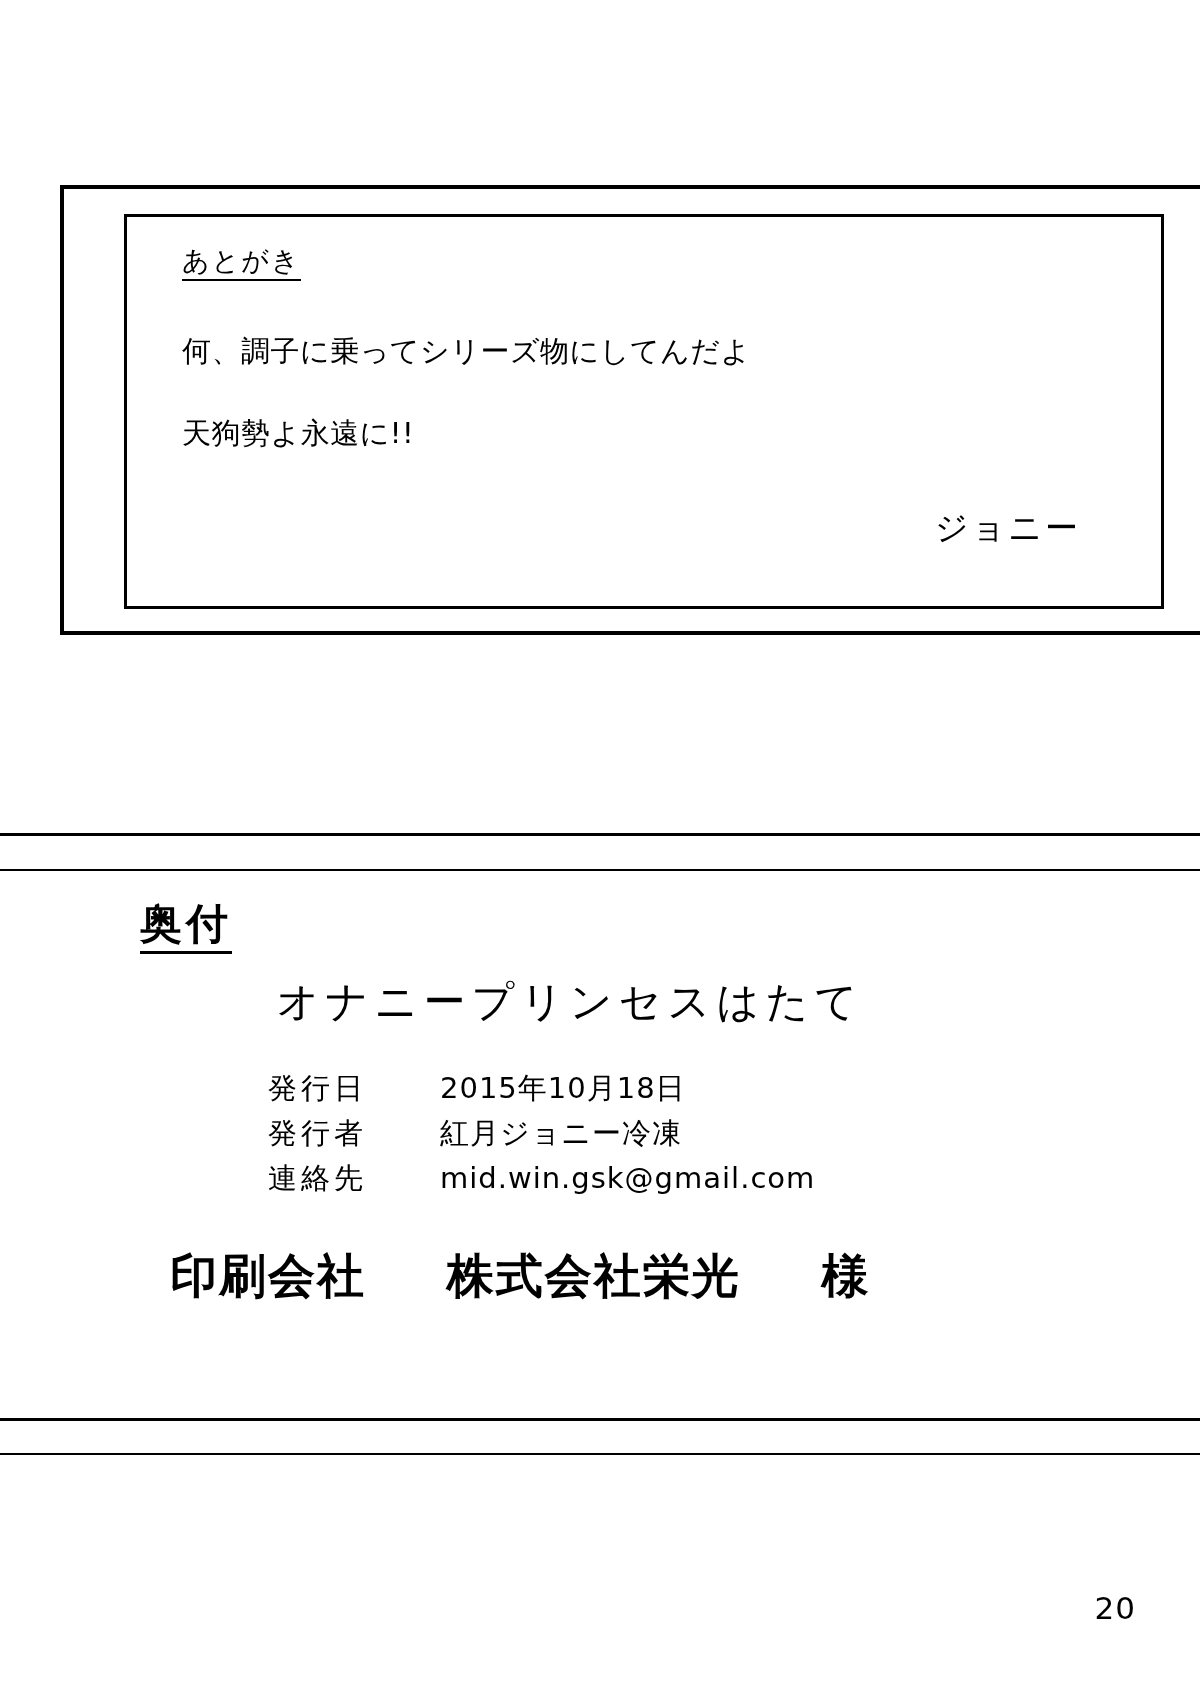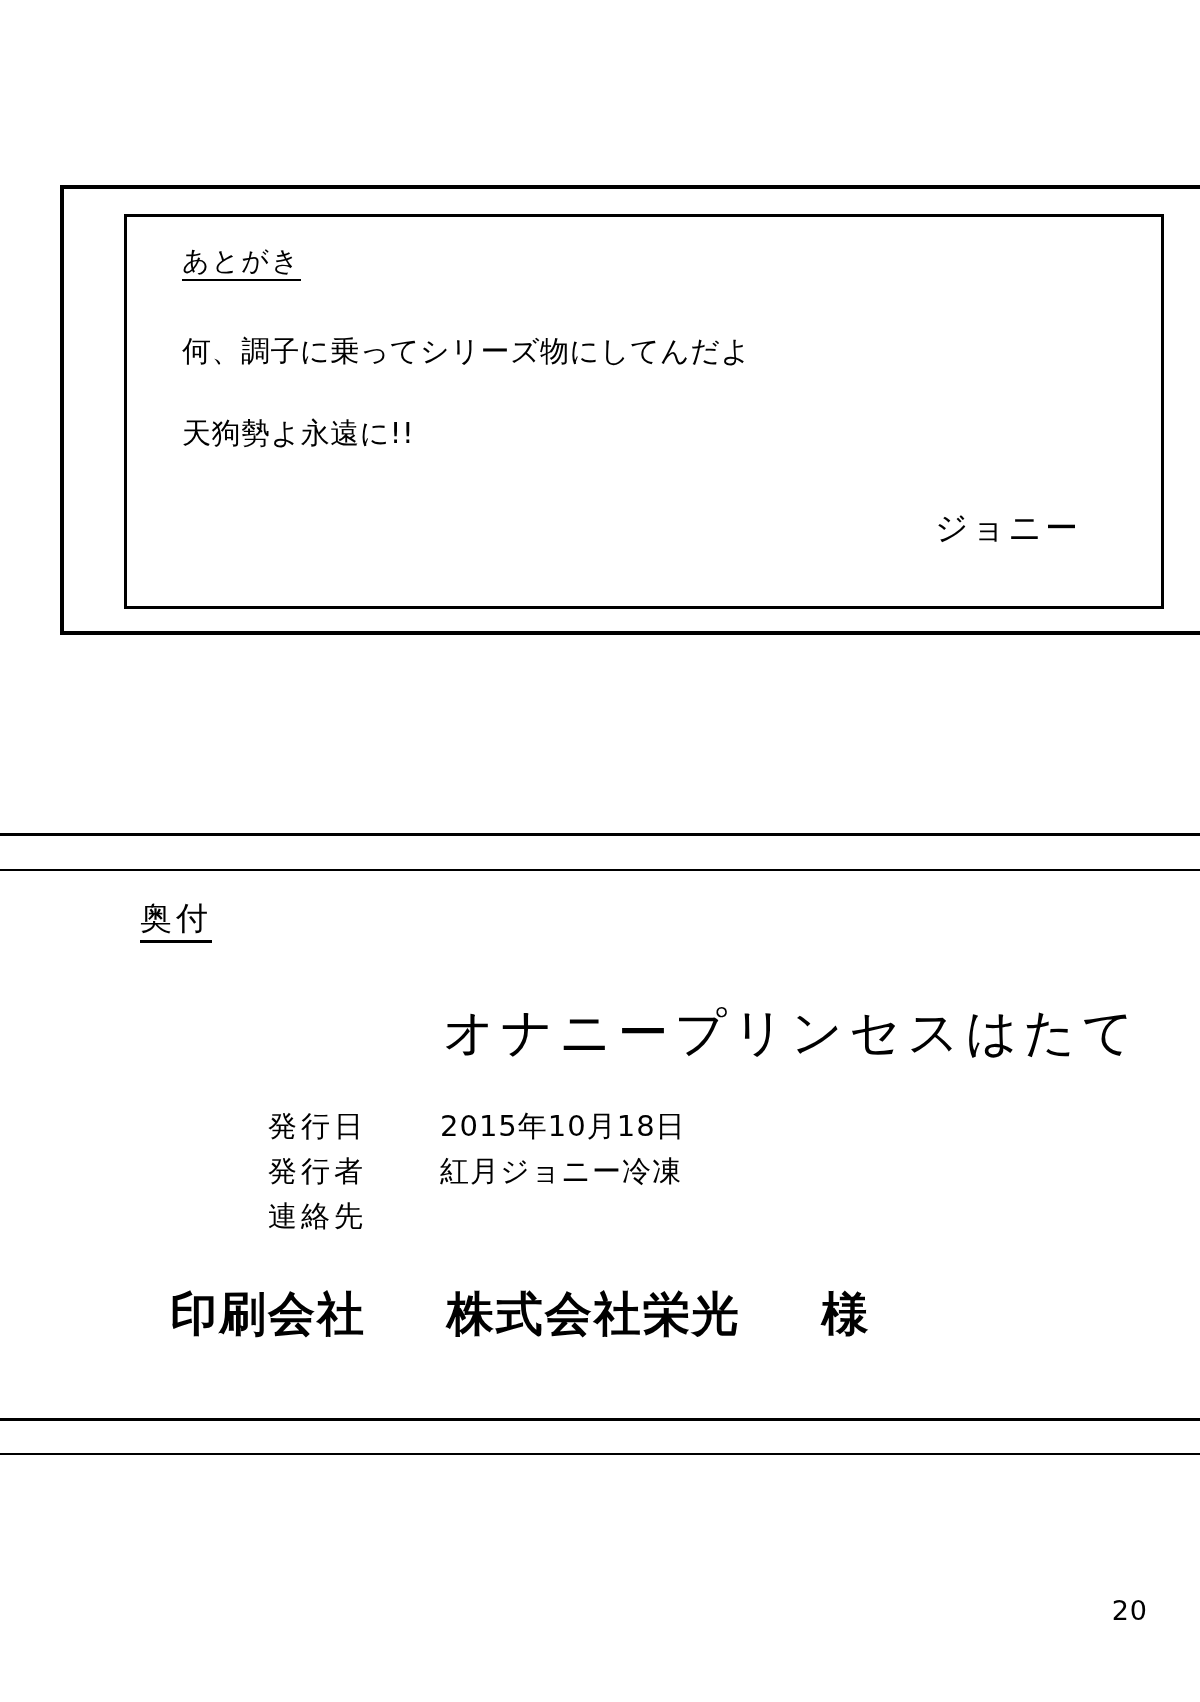--- a/index.html
+++ b/index.html
@@ -85,32 +85,32 @@
 
   
   .colophon {
     position: absolute;
     left: 0;
     top: 900px;
     width: 1200px;
   }
   .colophon-heading {
     margin-left: 140px;
-    font-size: 32px;
-    font-weight: 400;
+    font-size: 42px;
+    font-weight: 700;
     letter-spacing: 4px;
     display: inline-block;
     border-bottom: 3px solid #000;
     padding-bottom: 3px;
     line-height: 1.15;
   }
   .work-title {
-    margin-top: 56px;
-    text-align: right;
-    font-size: 51px;
+    margin-top: 20px;
+    text-align: center;
+    font-size: 42px;
     letter-spacing: 6px;
     padding-right: 60px;
   }
   .meta {
     margin-top: 36px;
     padding-left: 268px;
     font-size: 29px;
     line-height: 1.55;
   }
   .meta-row {
@@ -128,23 +128,23 @@
     margin-top: 44px;
     padding-left: 170px;
     font-size: 47px;
     font-weight: 700;
     letter-spacing: 2px;
   }
   .printer .gap { display: inline-block; width: 44px; }
 
   .page-number {
     position: absolute;
-    right: 52px;
+    right: 64px;
     bottom: 76px;
-    font-size: 27px;
+    font-size: 31px;
     letter-spacing: 1px;
   }
 </style>
 </head>
 <body>
 
 <div class="afterword-outer">
   <div class="afterword-inner">
     <div class="afterword-body">
       <div class="afterword-title">あとがき</div>
@@ -170,20 +170,21 @@
     <div class="meta-row">
       <span class="meta-label">発行日</span>
       <span class="meta-value">2015年10月18日</span>
     </div>
     <div class="meta-row">
       <span class="meta-label">発行者</span>
       <span class="meta-value">紅月ジョニー冷凍</span>
     </div>
     <div class="meta-row">
       <span class="meta-label">連絡先</span>
+      <span class="meta-value">mid.win.gsk@gmail.com</span>
     </div>
   </div>
 
   <div class="printer">
     <span>印刷会社</span>
     <span class="gap"></span>
     <span>株式会社栄光</span>
     <span class="gap"></span>
     <span>様</span>
   </div>

